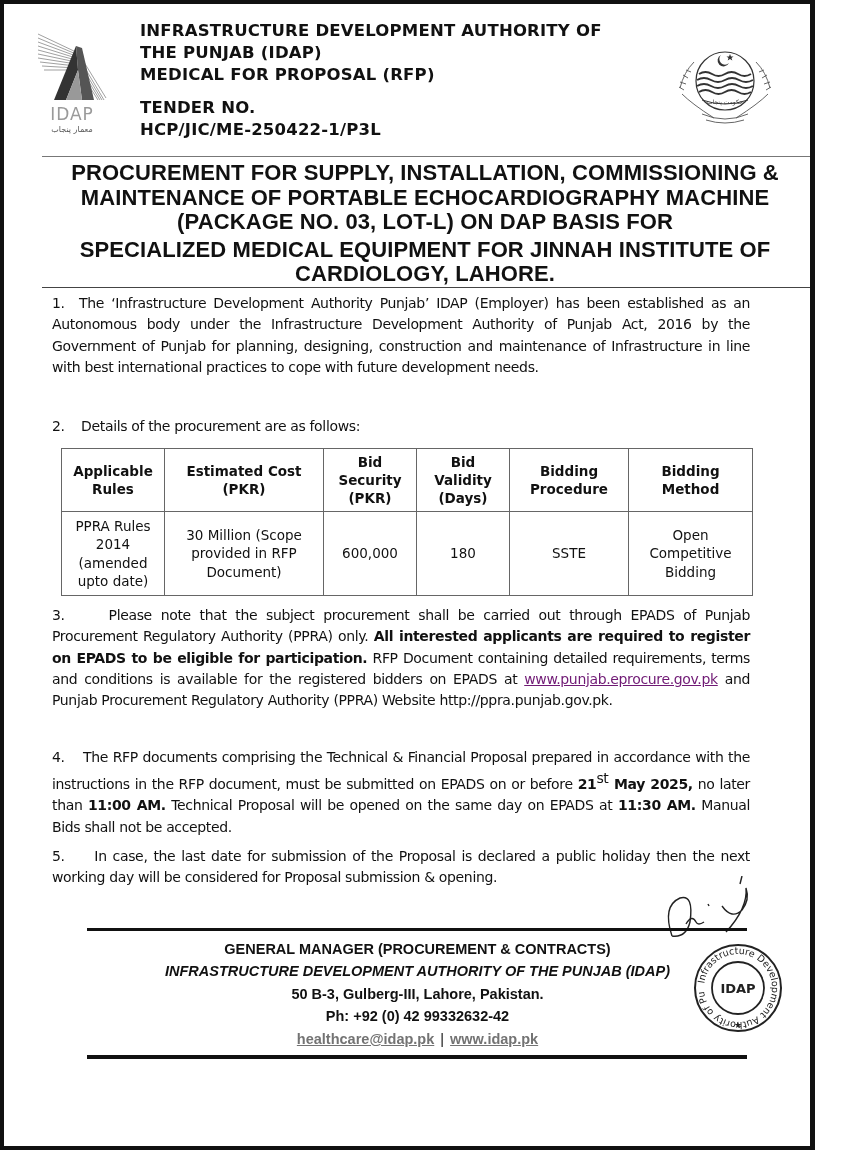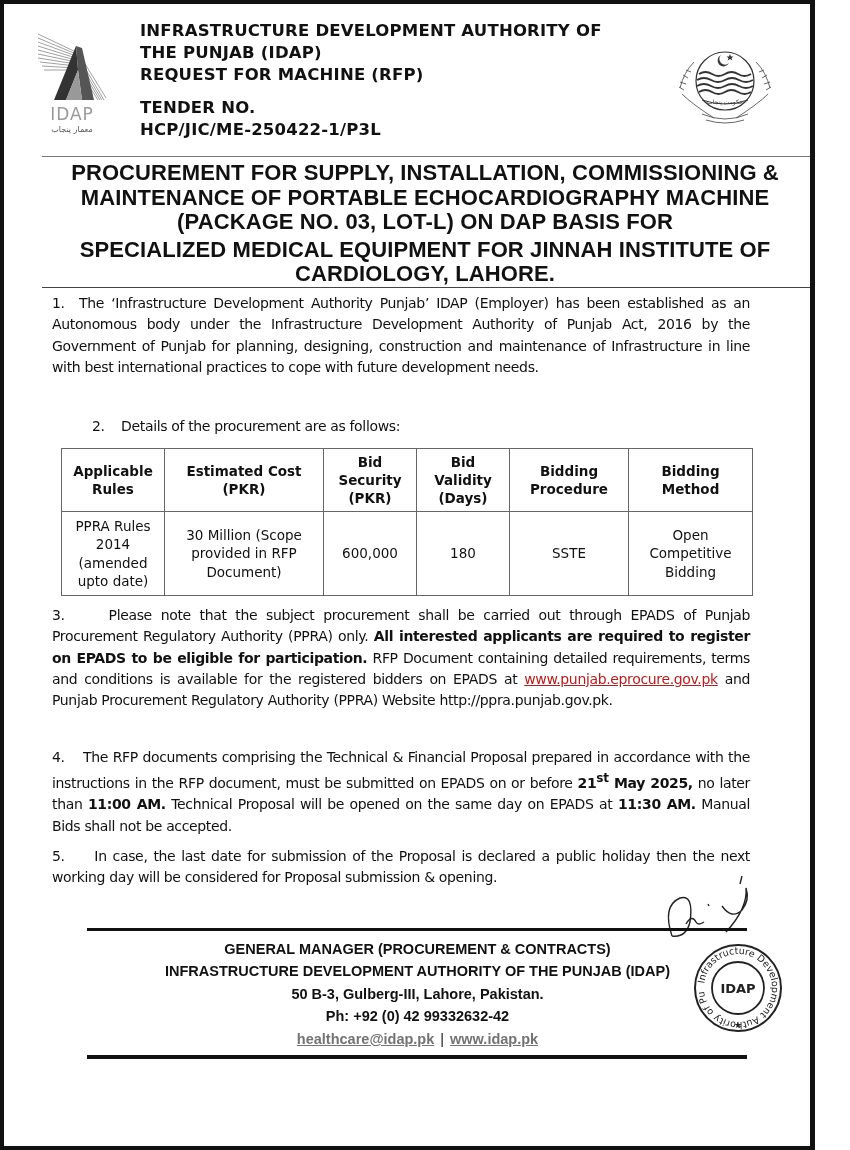--- a/index.html
+++ b/index.html
@@ -21,34 +21,34 @@
   .rule-thin { position: absolute; left: 42px; width: 768px; height: 1px; background: #777; }
 
   .title { position: absolute; left: 40px; width: 770px; text-align: center; font-weight: bold;
            font-size: 22px; line-height: 25px; font-family: "Liberation Sans", sans-serif; letter-spacing: 0.1px; }
   .title.t1 { top: 160px; } .title.t2 { top: 185px; } .title.t3 { top: 209px; }
   .title.t4 { top: 237px; } .title.t5 { top: 261px; }
 
   .para { position: absolute; left: 52px; width: 698px; font-size: 14px; line-height: 21.3px;
           text-align: justify; font-family: "DejaVu Sans", sans-serif; letter-spacing: -0.35px; }
   .para b { font-weight: bold; }
-  .para a { color: #b91c1c; text-decoration: underline; }
-  .para sup { font-size: 12px; font-weight: bold; }
+  .para a { color: #701a75; text-decoration: underline; }
+  .para sup { font-size: 14px; font-weight: normal; }
 
   table.proc { position: absolute; left: 61px; top: 448px; width: 692px; border-collapse: collapse;
                font-size: 13.5px; font-family: "DejaVu Sans", sans-serif; border-radius: 17px; }
   table.proc th, table.proc td { border: 1px solid #666; text-align: center; padding: 0 4px; }
   table.proc th { font-weight: bold; height: 62px; line-height: 18px; }
   table.proc td { height: 83px; line-height: 18.5px; }
 
   .sig { position: absolute; left: 652px; top: 876px; width: 120px; height: 70px; }
   .rule-thick { position: absolute; left: 87px; width: 660px; height: 3px; background: #111; }
   .foot { position: absolute; left: 90px; width: 655px; text-align: center; font-weight: bold;
           font-size: 14.5px; line-height: 22px; font-family: "Liberation Sans", sans-serif; }
-  .foot.f1 { top: 938px; } .foot.f2 { top: 960px; } .foot.f3 { top: 983px; }
+  .foot.f1 { top: 938px; } .foot.f2 { top: 960px; font-style: italic; } .foot.f3 { top: 983px; }
   .foot.f4 { top: 1005px; } .foot.f5 { top: 1028px; }
   .foot a { color: #737373; text-decoration: underline; }
   .foot .sep { font-weight: normal; padding: 0 6px; }
   .stamp { position: absolute; left: 692px; top: 942px; width: 92px; height: 92px; }
 </style>
 </head>
 <body>
 
 <div class="frame-top"></div>
 <div class="frame-left"></div>
@@ -102,40 +102,40 @@
         <path d="M96 50 q-10 10 -32 24"></path>
       <path d="M12 46 l-5 -3 M14 40 l-6 -2 M16 34 l-5 -3 M19 28 l-5 -2"></path>
       <path d="M94 46 l5 -3 M92 40 l6 -2 M90 34 l5 -3 M87 28 l5 -2"></path>
       <path d="M30 70 q23 10 46 0 M34 76 q19 6 38 0"></path>
     </g>
   </svg>
 </div>
 
 <div class="hdr l1">INFRASTRUCTURE DEVELOPMENT AUTHORITY OF</div>
 <div class="hdr l2">THE PUNJAB (IDAP)</div>
-<div class="hdr l3">REQUEST FOR MACHINE (RFP)</div>
+<div class="hdr l3">MEDICAL FOR PROPOSAL (RFP)</div>
 <div class="hdr l4">TENDER NO.</div>
 <div class="hdr l5">HCP/JIC/ME-250422-1/P3L</div>
 
 <div class="rule-thin" style="top:156px;"></div>
 
 <div class="title t1">PROCUREMENT FOR SUPPLY, INSTALLATION, COMMISSIONING &amp;</div>
 <div class="title t2">MAINTENANCE OF PORTABLE ECHOCARDIOGRAPHY MACHINE</div>
 <div class="title t3">(PACKAGE NO. 03, LOT-L) ON DAP BASIS FOR</div>
 <div class="title t4">SPECIALIZED MEDICAL EQUIPMENT FOR JINNAH INSTITUTE OF</div>
 <div class="title t5">CARDIOLOGY, LAHORE.</div>
 
 <div class="rule-thin" style="top:287px;background:#444;"></div>
 
 <div class="para" style="top:293px;">
   <span>1.</span>&nbsp;
   <span>The ‘Infrastructure Development Authority Punjab’ IDAP (Employer) has been established as an Autonomous body under the Infrastructure Development Authority of Punjab Act, 2016 by the Government of Punjab for planning, designing, construction and maintenance of Infrastructure in line with best international practices to cope with future development needs.</span>
 </div>
 
-<div class="para" style="top:416px;margin-left:40px;">
+<div class="para" style="top:416px;">
   <span>2.</span>&nbsp;&nbsp;&nbsp;
   <span>Details of the procurement are as follows:</span>
 </div>
 
 <table class="proc">
   <thead>
     <tr>
       <th style="width:94px;">Applicable Rules</th>
       <th style="width:150px;">Estimated Cost (PKR)</th>
       <th style="width:84px;">Bid Security (PKR)</th>

